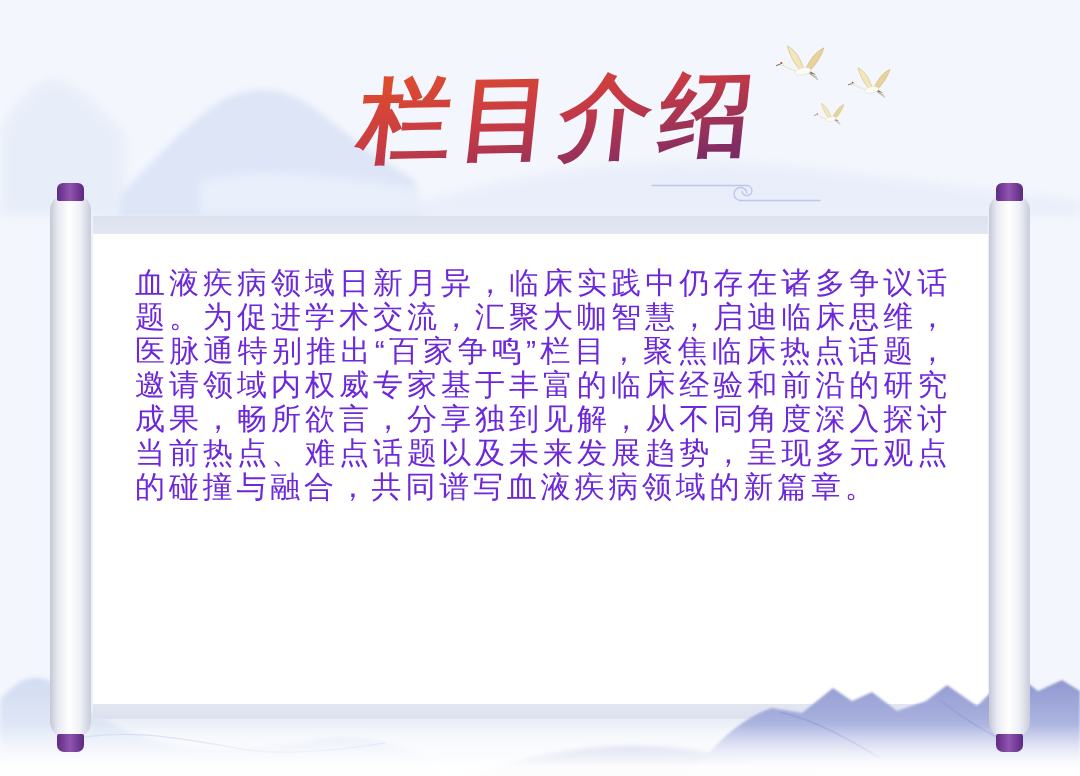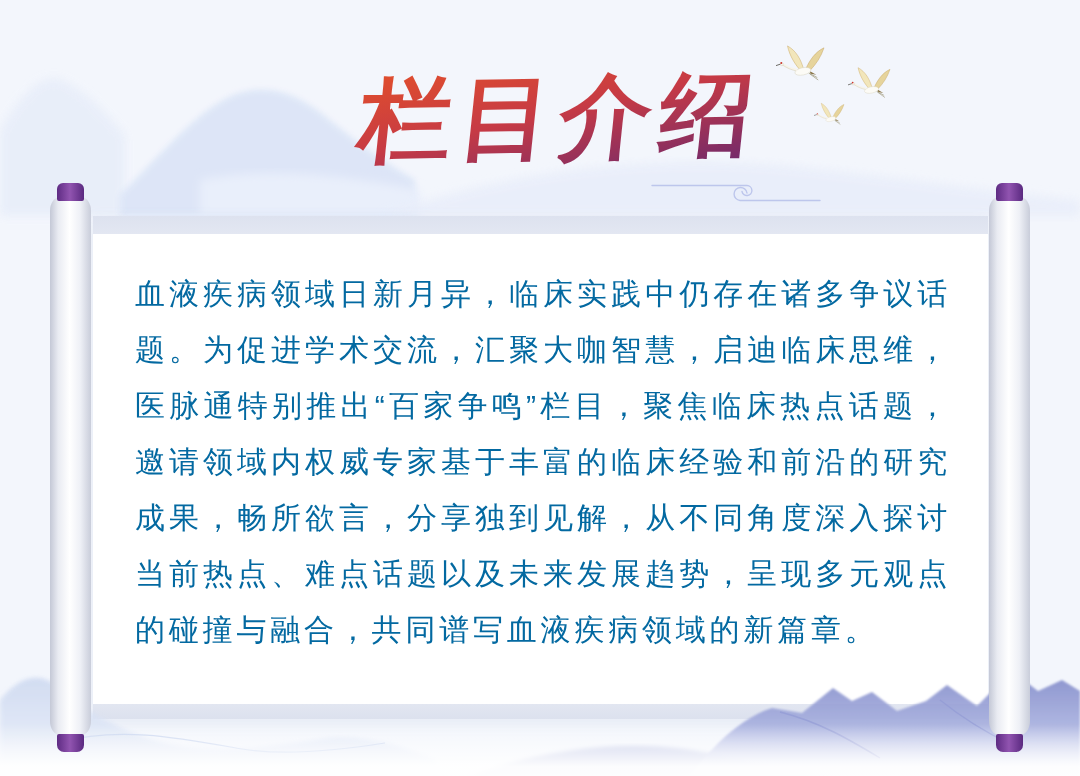--- a/index.html
+++ b/index.html
@@ -17,22 +17,22 @@
     position:absolute; z-index:1;
     left:93px; top:216px; width:895px; height:503px;
     background:#ffffff;
     box-shadow:0 4px 14px rgba(120,135,180,0.10);
   }
   .paper-edge { position:absolute; left:0; width:100%; background:#e0e4f0; }
   .paper-edge.top { top:0; height:18px; background:linear-gradient(180deg,#dde2ef,#e3e7f2); }
   .paper-edge.bottom { bottom:0; height:15px; background:linear-gradient(180deg,#e2e6f1,#dce1ee); }
   .scroll-text {
     position:absolute; left:42px; right:37px; top:50px;
-    font-size:30px; line-height:56px; letter-spacing:3.8px;
-    color:#0369a1; font-weight:500;
+    font-size:30px; line-height:34px; letter-spacing:3.8px;
+    color:#6d28d9; font-weight:500;
     text-align:justify; text-justify:inter-ideograph;
   }
 
   
   .roller {
     position:absolute; z-index:4;
     top:197px; width:41px; height:538px;
     background:linear-gradient(90deg,#c4c8d6 0%,#e9ebf2 20%,#ffffff 48%,#eef0f6 74%,#c9cdda 100%);
     border-radius:10px / 14px;
   }

